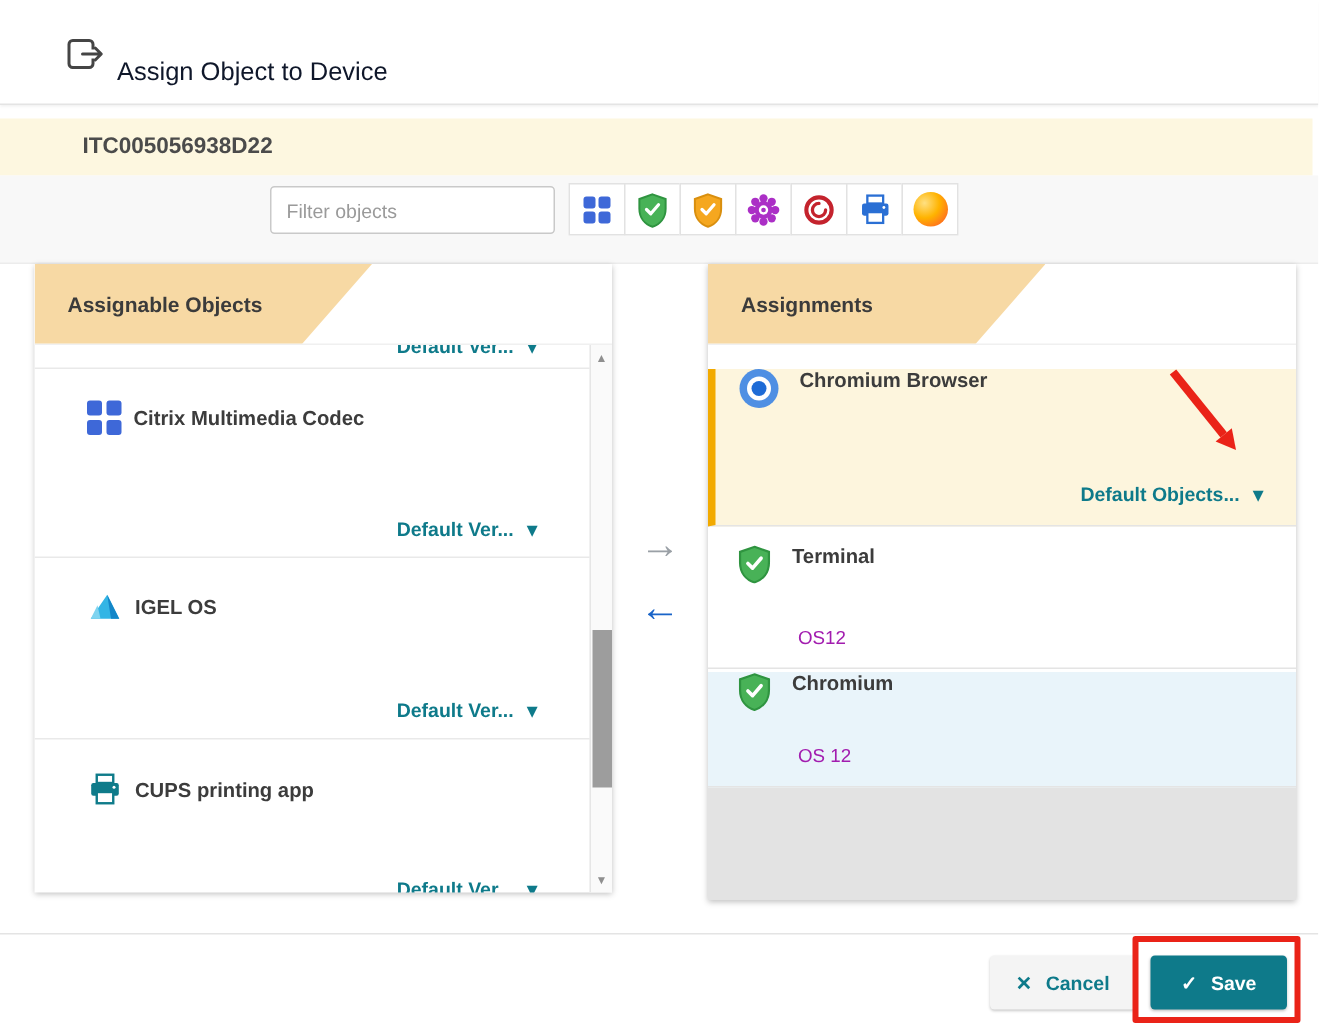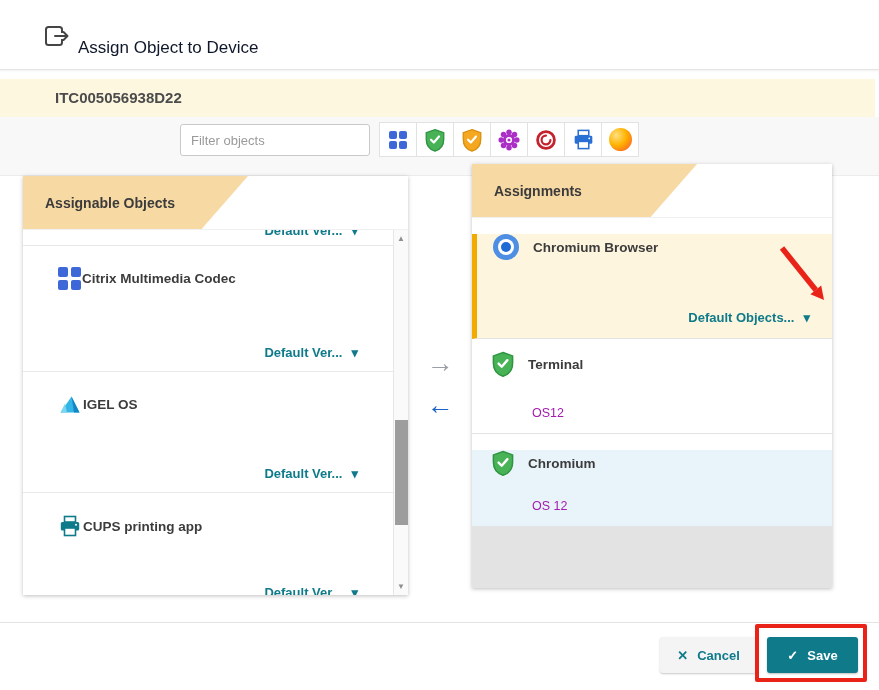--- a/index.html
+++ b/index.html
@@ -28,30 +28,30 @@
   .citrix-icon i { background:#3e68d8; border-radius:2px; display:block; }
   .citrix-icon.sm { grid-template-columns:8px 8px; grid-template-rows:8px 8px; gap:2px; }
   .ff-icon { width:23px; height:23px; border-radius:50%; background:radial-gradient(circle at 32% 32%, #ffe082 0%, #ffb300 45%, #ff7a1a 75%, #ef5213 100%); display:block; }
   .chromium-icon { width:26px; height:26px; border-radius:50%; background:#4f8fe3; position:relative; display:block; flex:0 0 auto; }
   .chromium-icon::before { content:""; position:absolute; inset:5px; border-radius:50%; background:#fff; }
   .chromium-icon::after { content:""; position:absolute; inset:8px; border-radius:50%; background:#1e6bd6; }
 
   
   .panel { position:absolute; background:#fff; box-shadow:0 1px 4px rgba(0,0,0,0.25); }
   .panel-left { left:23px; top:176px; width:385px; height:419px; }
-  .panel-right { left:472px; top:164px; width:360px; height:424px; }
+  .panel-right { left:472px; top:176px; width:392px; height:424px; }
   .panel-header { position:relative; height:54px; background:#fff; overflow:hidden; border-bottom:1px solid #f0f0f0;padding-left:16px; }
   .banner { position:absolute; left:0; top:0; width:225px; height:54px; background:#f7d9a4; clip-path:polygon(0 0,100% 0,79% 100%,0 100%); }
   .panel-title { position:absolute; left:22px; top:0; line-height:54px; font-size:14px; font-weight:bold; color:#3b3b3b; z-index:1; white-space:nowrap; }
   .panel-list { position:absolute; top:54px; left:0; right:0; bottom:0; overflow:hidden; }
 
   
   .obj-sliver { position:relative; height:16px; border-bottom:1px solid #e9e9e9; overflow:hidden; }
   .obj-item { position:relative; border-bottom:1px solid #e9e9e9; }
-  .obj-main { display:flex; align-items:center; gap:1px; margin:21px 0 0 35px; }
+  .obj-main { display:flex; align-items:center; gap:8px; margin:21px 0 0 35px; }
   .obj-label { font-size:13.5px; font-weight:bold; color:#3c3c3c; white-space:nowrap; }
   .version-row { position:absolute; right:50px; bottom:11px; display:flex; align-items:center; gap:9px; color:#0e7a8a; font-size:13px; font-weight:bold; cursor:pointer; white-space:nowrap; }
   .version-row .caret { font-size:13px; line-height:1; }
   .sliver-pos { top:-7px; bottom:auto; }
 
   
   .scrollbar { position:absolute; top:0; right:0; bottom:0; width:15px; background:#fafafa; border-left:1px solid #e6e6e6; }
   .scroll-btn { position:absolute; left:0; width:100%; height:13px; font-size:8px; color:#8f8f8f; text-align:center; line-height:13px; cursor:pointer; }
   .scroll-btn.up { top:2px; }
   .scroll-btn.down { bottom:2px; }
@@ -59,21 +59,21 @@
 
   
   .transfer { position:absolute; left:416px; top:348px; width:48px; text-align:center; z-index:2; }
   .arrow-right { display:block; font-size:27px; color:#9aa0a6; cursor:pointer; line-height:30px; }
   .arrow-left { display:block; font-size:27px; color:#1a64c8; font-weight:bold; cursor:pointer; line-height:30px; margin-top:12px; }
 
   
   .asg-item { position:relative; border-bottom:1px solid #e4e4e4; background:#fff; }
   .asg-item.selected { background:#fdf5dd; border-left:5px solid #f2aa00; }
   .asg-item.blue { background:#e9f4fa; }
-  .asg-main { display:flex; align-items:center; gap:14px; margin:16px 0 0 20px; }
+  .asg-main { display:flex; align-items:flex-start; gap:14px; margin:16px 0 0 20px; }
   .asg-item.selected .asg-main { margin-left:16px; }
   .os-label { position:absolute; left:60px; bottom:13px; font-size:12.5px; color:#a21caf; }
   .vr-right { right:22px; bottom:13px; }
   .asg-filler { background:#e3e3e3; height:105px; }
 
   
   .anno-arrow { position:absolute; left:772px; top:242px; z-index:20; pointer-events:none; }
   .anno-rect { position:absolute; left:755px; top:624px; width:112px; height:58px; border:4px solid #ea2318; border-radius:2px; z-index:20; pointer-events:none; }
 
   
@@ -261,21 +261,21 @@
           <svg width="22" height="26" viewBox="0 0 24 28">
             <path d="M12 1.5 L22.5 5.2 V13 C22.5 20.3 18.2 25.4 12 27.4 C5.8 25.4 1.5 20.3 1.5 13 V5.2 Z" fill="#48b257" stroke="#2f9440" stroke-width="1.6"></path>
             <path d="M7.2 13.6 L10.6 17 L16.8 9.8" fill="none" stroke="#fff" stroke-width="2.6" stroke-linecap="round" stroke-linejoin="round"></path>
           </svg>
           <span class="obj-label">Terminal</span>
         </div>
         <span class="os-label">OS12</span>
       </div>
 
       <div class="asg-item blue" style="height:77px">
-        <div class="asg-main" style="margin-top:16px;">
+        <div class="asg-main" style="margin-top:2px;">
           <svg width="22" height="26" viewBox="0 0 24 28">
             <path d="M12 1.5 L22.5 5.2 V13 C22.5 20.3 18.2 25.4 12 27.4 C5.8 25.4 1.5 20.3 1.5 13 V5.2 Z" fill="#48b257" stroke="#2f9440" stroke-width="1.6"></path>
             <path d="M7.2 13.6 L10.6 17 L16.8 9.8" fill="none" stroke="#fff" stroke-width="2.6" stroke-linecap="round" stroke-linejoin="round"></path>
           </svg>
           <span class="obj-label">Chromium</span>
         </div>
         <span class="os-label">OS 12</span>
       </div>
 
       <div class="asg-filler"></div>

